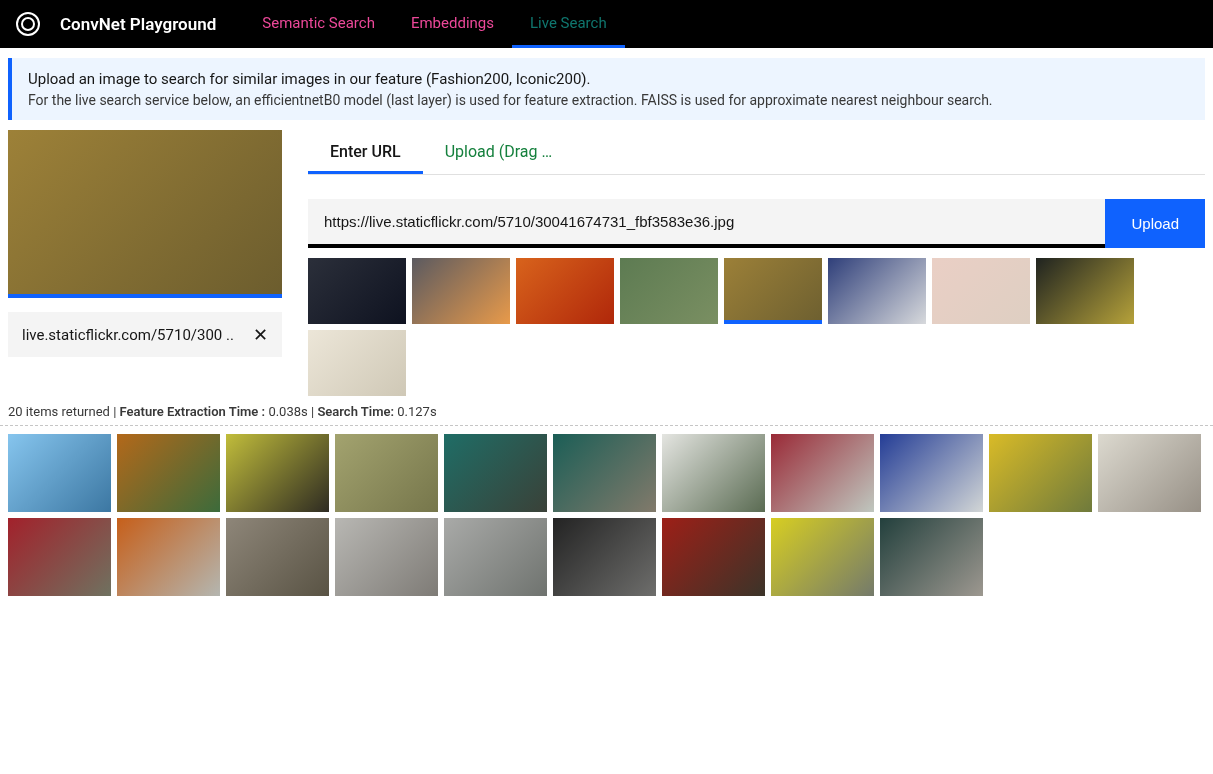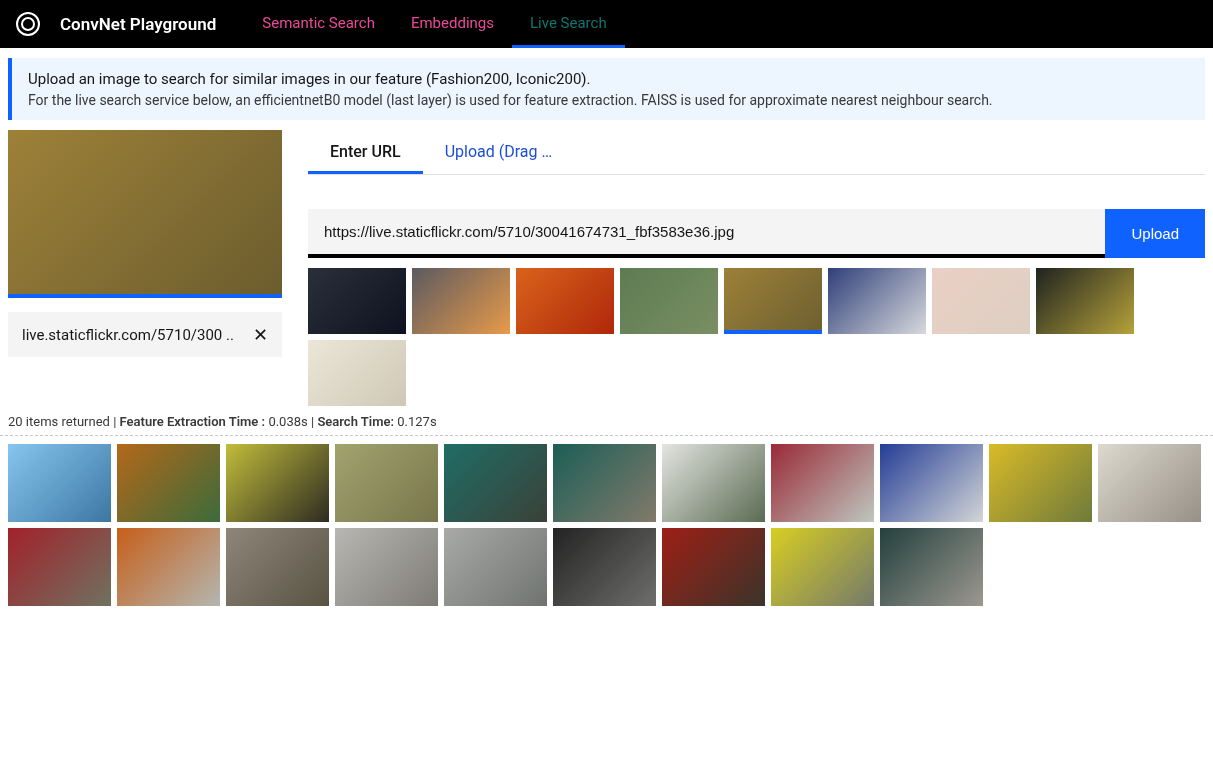--- a/index.html
+++ b/index.html
@@ -21,22 +21,22 @@
   .banner .line2 { font-size:14px; color:#393939; }
 
   
   .main { display:flex; gap:24px; padding:0 8px; }
   .leftcol { width:276px; }
   .query-img { width:274px; height:168px; border-bottom:4px solid #0f62fe; }
 
   .rightcol { flex:1; }
 
   
-  .tabs { display:flex; border-bottom:1px solid #e0e0e0; margin-bottom:34px; }
-  .tab { padding:12px 22px 10px 22px; font-size:16px; color:#1d4ed8; cursor:pointer; border-bottom:3px solid transparent; max-width:160px; white-space:nowrap; overflow:hidden; text-overflow:ellipsis; }
+  .tabs { display:flex; border-bottom:1px solid #e0e0e0; margin-bottom:24px; }
+  .tab { padding:12px 22px 10px 22px; font-size:16px; color:#15803d; cursor:pointer; border-bottom:3px solid transparent; max-width:160px; white-space:nowrap; overflow:hidden; text-overflow:ellipsis; }
   .tab.active { color:#161616; font-weight:500; border-bottom-color:#0f62fe; }
 
   
   .url-row { display:flex; }
   .url-input { flex:1; background:#f4f4f4; border:none; border-bottom:4px solid #000000; padding:14px 16px; font-size:15px; color:#161616; outline:none; }
   .upload-btn { background:#0f62fe; color:#fff; border:none; padding:0 26px; font-size:15px; cursor:pointer; }
 
   
   .samples { display:flex; gap:6px; margin-top:10px; flex-wrap:wrap; }
   .sample { width:98px; height:66px; cursor:pointer; }

